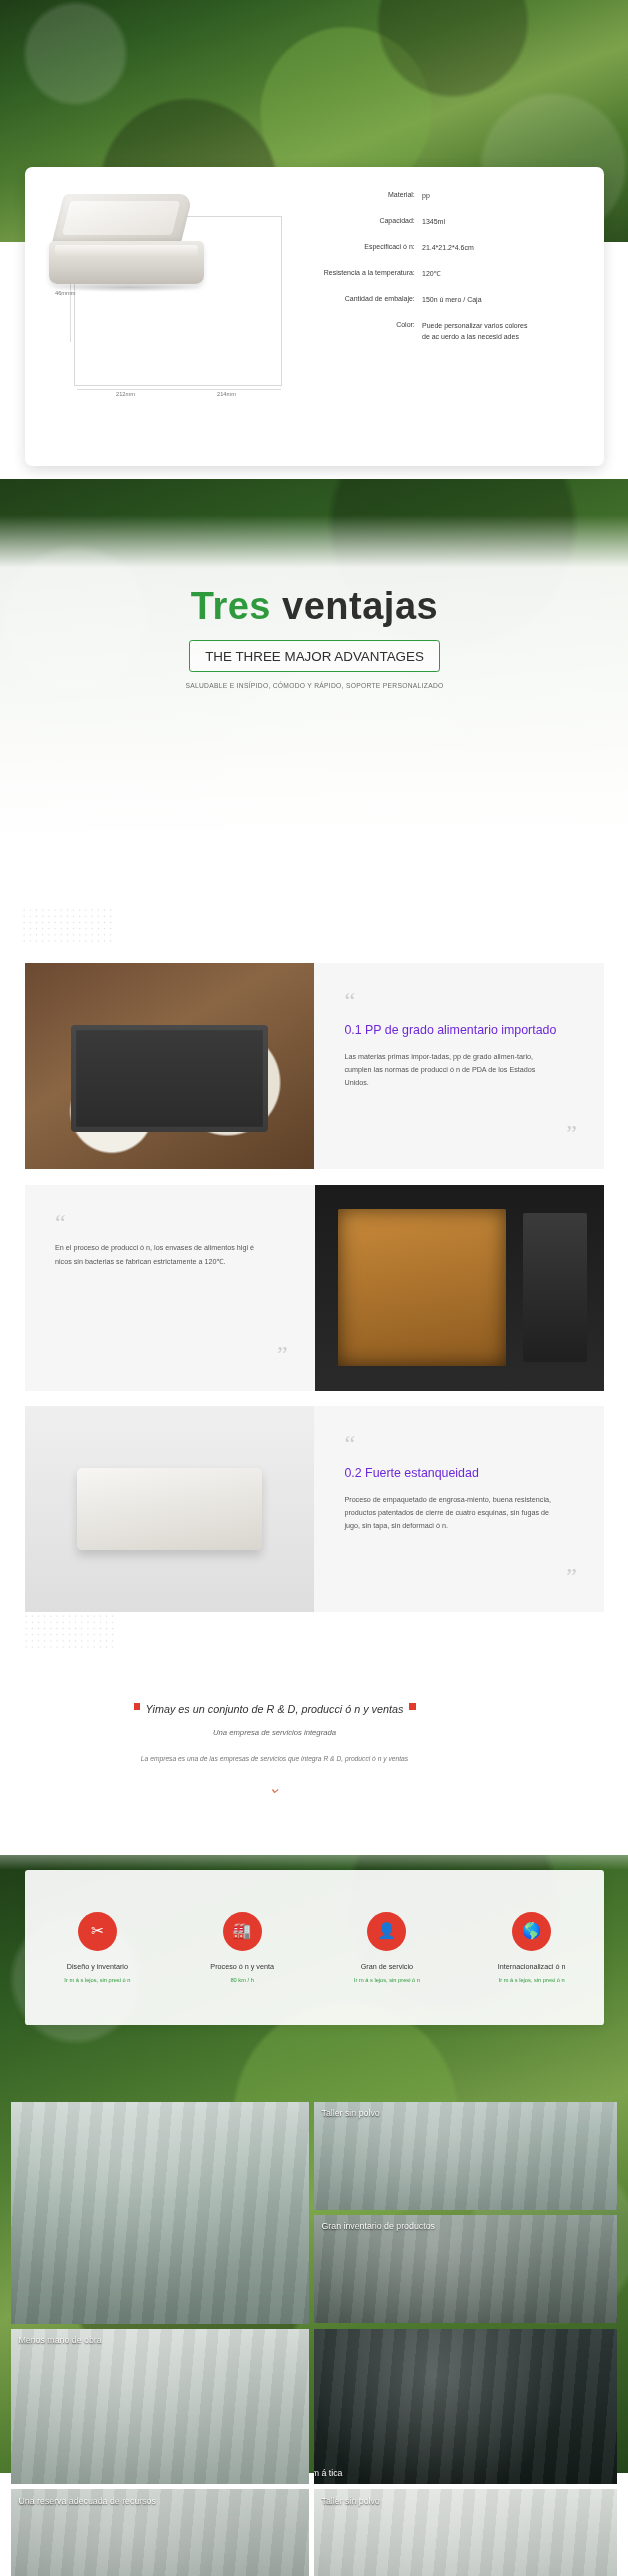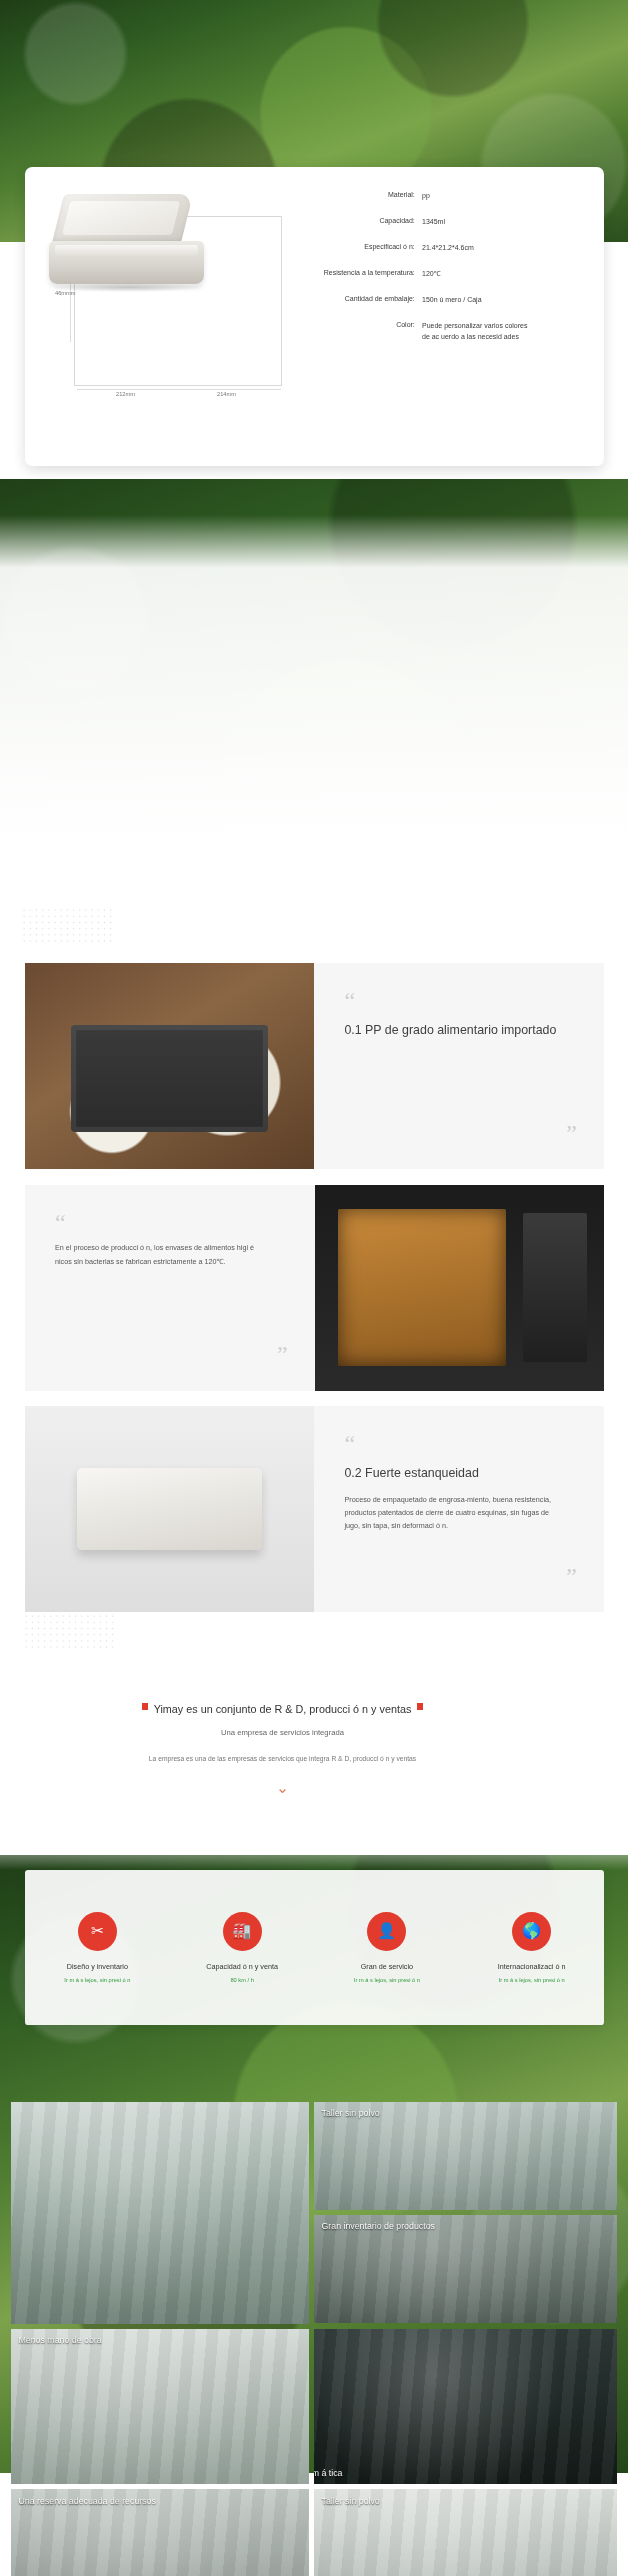--- a/index.html
+++ b/index.html
@@ -233,21 +233,21 @@
     line-height: .6;
     font-family: "Liberation Serif", serif;
   }
   .quote-mark.right {
     position: absolute;
     right: 27px; bottom: 29px;
   }
   .adv-h {
     margin-top: 13.4px;
     font-size: 12.4px;
-    color: #404040;
+    color: #6d28d9;
     font-weight: 400;
     line-height: 1.35;
   }
   .adv-p {
     margin-top: 11.3px;
     font-size: 7.2px;
     color: #555;
     line-height: 1.85;
     max-width: 216px;
   }
@@ -301,23 +301,24 @@
     position:absolute;
     width: 93px; height: 36px;
     background-image: radial-gradient(#d9d9d9 0.8px, transparent 0.9px);
     background-size: 6.2px 6.2px;
     z-index: 5;
   }
 
   
   .company {
     position: absolute;
-    top: 1700px; left: 16px; width: 533px;
+    top: 1700px; left: 8px; width: 533px;
     text-align: center;
     z-index: 5;
+    font-style: italic;
   }
   .sq-red { display:inline-block; width:6.7px; height:6.7px; background:#e23b2e; margin:0 3.1px; }
   .company-h {
     font-size: 10.8px; color: #333; margin-top: 3.1px; display:inline-block; vertical-align:middle;
   }
   .company-s {
     margin-top: 13.4px; font-size: 7.7px; color: #666;
   }
   .company-p {
     margin-top: 17.5px; font-size: 6.7px; color: #777;
@@ -439,33 +440,42 @@
         <div class="spec-key">Cantidad de embalaje:</div>
         <div class="spec-val">150n ú mero / Caja</div>
       </div>
       <div class="spec-row">
         <div class="spec-key">Color:</div>
         <div class="spec-val" style="max-width:108px;">Puede personalizar varios colores de ac uerdo a las necesid ades</div>
       </div>
     </div>
   </div>
 
+  <div class="adv-head">
+    <div class="adv-title">
+      <span class="">Tres</span>
+      <span class="dark">ventajas</span>
+    </div>
+    <div class="adv-sub-box">THE THREE MAJOR ADVANTAGES</div>
+    <div class="adv-sub2">SALUDABLE E INSÍPIDO, CÓMODO Y RÁPIDO, SOPORTE PERSONALIZADO</div>
+  </div>
 
   <div class="dots" style="top:907px;left:20.6px;"></div>
   <div class="dots" style="top:1613px;left:23px;"></div>
 
   <div class="adv-grid">
 
     <div class="adv-row">
       <div class="adv-photo">
         <div class="ph-food"></div>
       </div>
       <div class="adv-text">
         <div class="quote-mark">“</div>
         <div class="adv-h">0.1 PP de grado alimentario importado</div>
+        <div class="adv-p">Las materias primas impor-tadas, pp de grado alimen-tario, cumplen las normas de producci ó n de PDA de los Estados Unidos.</div>
         <div class="quote-mark right">”</div>
       </div>
     </div>
 
     <div class="adv-row">
       <div class="adv-text">
         <div class="quote-mark">“</div>
         <div class="adv-p">En el proceso de producci ó n, los envases de alimentos higi é nicos sin bacterias se fabrican estrictamente a 120℃.</div>
         <div class="quote-mark right">”</div>
       </div>
@@ -500,21 +510,21 @@
   </div>
 
   <div class="features">
     <div class="feat">
       <div class="feat-ic">✂</div>
       <div class="feat-t">Diseño y inventario</div>
       <div class="feat-d">Ir m á s lejos, sin presi ó n</div>
     </div>
     <div class="feat">
       <div class="feat-ic">🏭</div>
-      <div class="feat-t">Capacidad ó n y venta</div>
+      <div class="feat-t">Proceso ó n y venta</div>
       <div class="feat-d">80 km / h</div>
     </div>
     <div class="feat">
       <div class="feat-ic">👤</div>
       <div class="feat-t">Gran de servicio</div>
       <div class="feat-d">Ir m á s lejos, sin presi ó n</div>
     </div>
     <div class="feat">
       <div class="feat-ic">🌎</div>
       <div class="feat-t">Internacionalizaci ó n</div>

